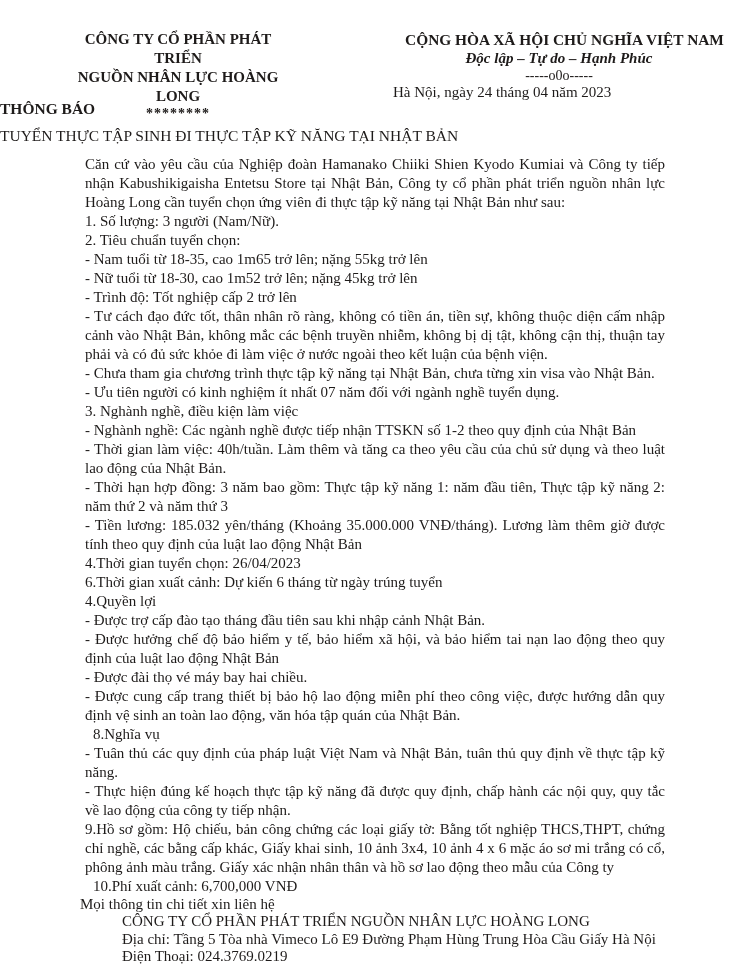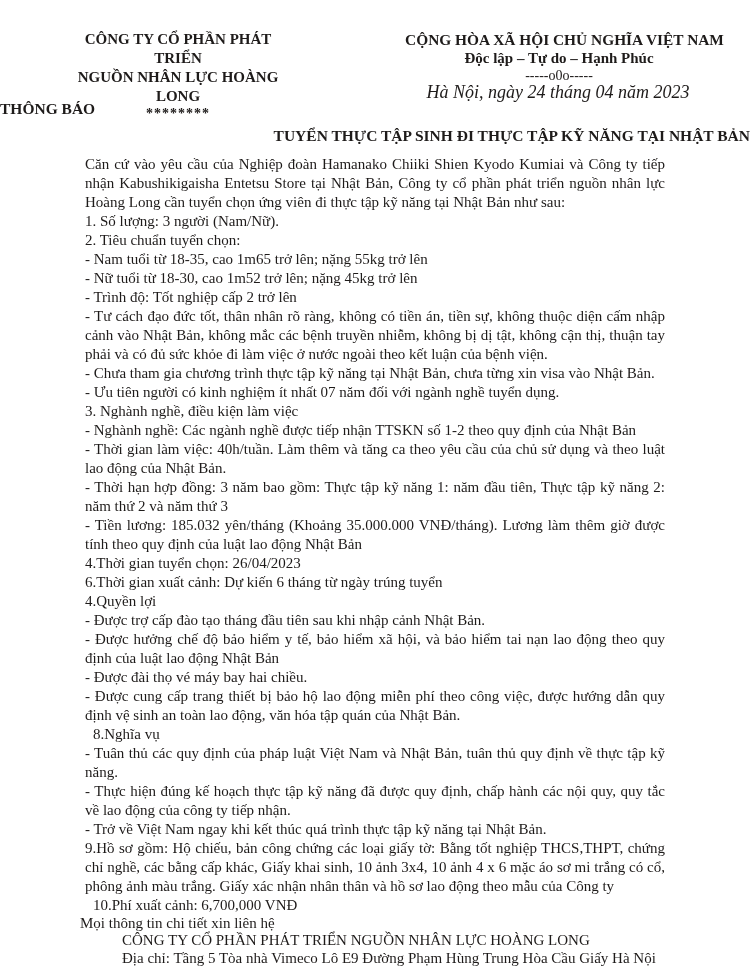--- a/index.html
+++ b/index.html
@@ -16,31 +16,31 @@
   .header-left {
     position:absolute; top:30px; left:62px; width:232px;
     text-align:center; font-weight:bold; font-size:15px; line-height:19px;
   }
   .header-left .stars { font-weight:bold; font-size:14px; line-height:15px; letter-spacing:1px; }
   .header-right {
     position:absolute; top:30px; left:393px; width:332px;
     text-align:center;
   }
   .hr-national { font-weight:bold; font-size:15.4px; line-height:19px;margin-left:11px; }
-  .hr-motto    { font-weight:bold; font-size:15px; line-height:19px; }
+  .hr-motto    { font-weight:bold; font-style:italic; font-size:15px; line-height:19px; }
   .hr-sep      { font-size:14px; line-height:15px; }
-  .hr-date     { font-style:italic; font-size:18px; line-height:19px; text-align:center; padding-right:2px; }
+  .hr-date     { font-size:15px; line-height:19px; text-align:left; padding-right:2px; }
   
   .doc-title {
     padding-top:100px; text-align:left;
     font-weight:bold; font-size:15.5px; line-height:18px;
   }
   .doc-subtitle {
-    margin-top:8px; text-align:right;
-    font-weight:bold; font-size:15.5px; line-height:19px;
+    margin-top:8px; text-align:left;
+    font-weight:normal; font-size:15.5px; line-height:19px;
   }
   
   .body-text {
     margin:10px 85px 0 85px;
     font-size:15px; line-height:19px;
     text-align:justify;
   }
   .body-text p { margin:0; }
   p.indent-sm { text-indent:8px; text-align:left; }
   
@@ -86,21 +86,20 @@
     <p>4.Thời gian tuyển chọn: 26/04/2023</p>
     <p>6.Thời gian xuất cảnh: Dự kiến 6 tháng từ ngày trúng tuyển</p>
     <p>4.Quyền lợi</p>
     <p>- Được trợ cấp đào tạo tháng đầu tiên sau khi nhập cảnh Nhật Bản.</p>
     <p>- Được hưởng chế độ bảo hiểm y tế, bảo hiểm xã hội, và bảo hiểm tai nạn lao động theo quy định của luật lao động Nhật Bản</p>
     <p>- Được đài thọ vé máy bay hai chiều.</p>
     <p>- Được cung cấp trang thiết bị bảo hộ lao động miễn phí theo công việc, được hướng dẫn quy định vệ sinh an toàn lao động, văn hóa tập quán của Nhật Bản.</p>
     <p class="indent-sm">8.Nghĩa vụ</p>
     <p>- Tuân thủ các quy định của pháp luật Việt Nam và Nhật Bản, tuân thủ quy định về thực tập kỹ năng.</p>
     <p>- Thực hiện đúng kế hoạch thực tập kỹ năng đã được quy định, chấp hành các nội quy, quy tắc về lao động của công ty tiếp nhận.</p>
-    <p>- Trở về Việt Nam ngay khi kết thúc quá trình thực tập kỹ năng tại Nhật Bản.</p>
     <p>9.Hồ sơ gồm: Hộ chiếu, bản công chứng các loại giấy tờ: Bằng tốt nghiệp THCS,THPT, chứng chỉ nghề, các bằng cấp khác, Giấy khai sinh, 10 ảnh 3x4, 10 ảnh 4 x 6 mặc áo sơ mi trắng có cổ, phông ảnh màu trắng. Giấy xác nhận nhân thân và hồ sơ lao động theo mẫu của Công ty</p>
     <p class="indent-sm">10.Phí xuất cảnh: 6,700,000 VNĐ</p>
   </div>
 
   <div class="contact">
     <div>Mọi thông tin chi tiết xin liên hệ</div>
     <div class="indented">CÔNG TY CỔ PHẦN PHÁT TRIỂN NGUỒN NHÂN LỰC HOÀNG LONG</div>
     <div class="indented">Địa chỉ: Tầng 5 Tòa nhà Vimeco Lô E9 Đường Phạm Hùng Trung Hòa Cầu Giấy Hà Nội</div>
     <div class="indented">Điện Thoại: 024.3769.0219</div>
   </div>

